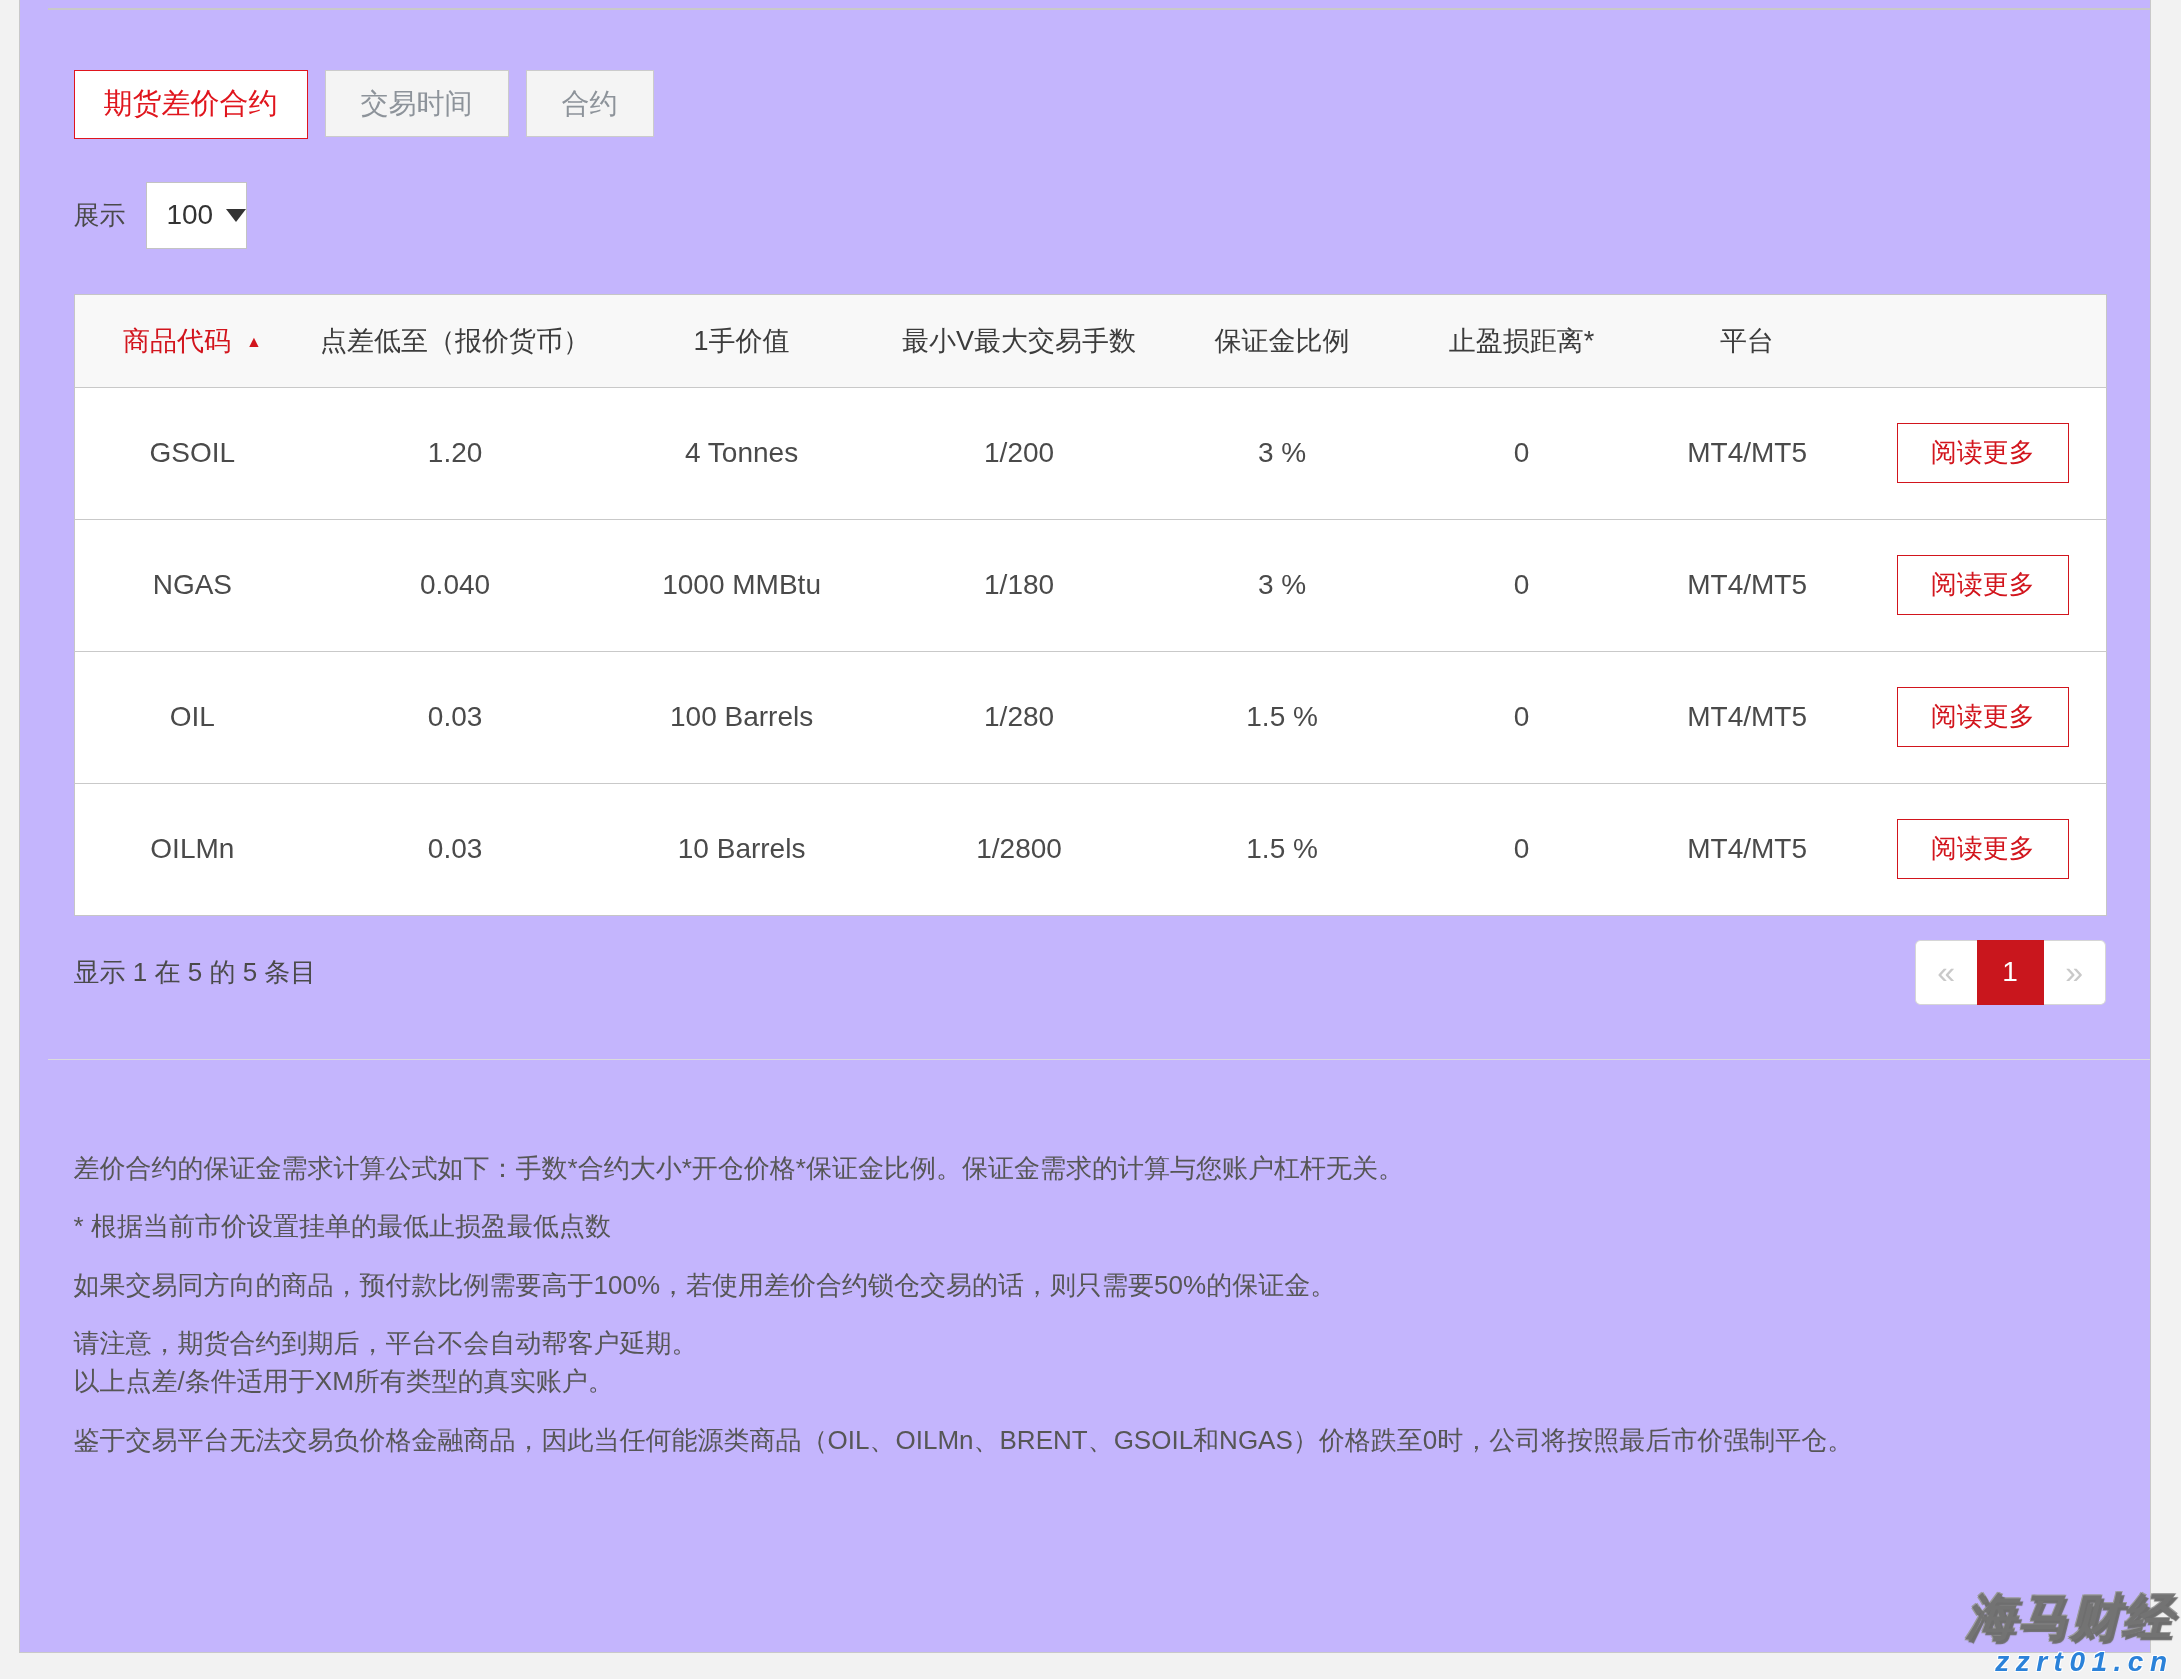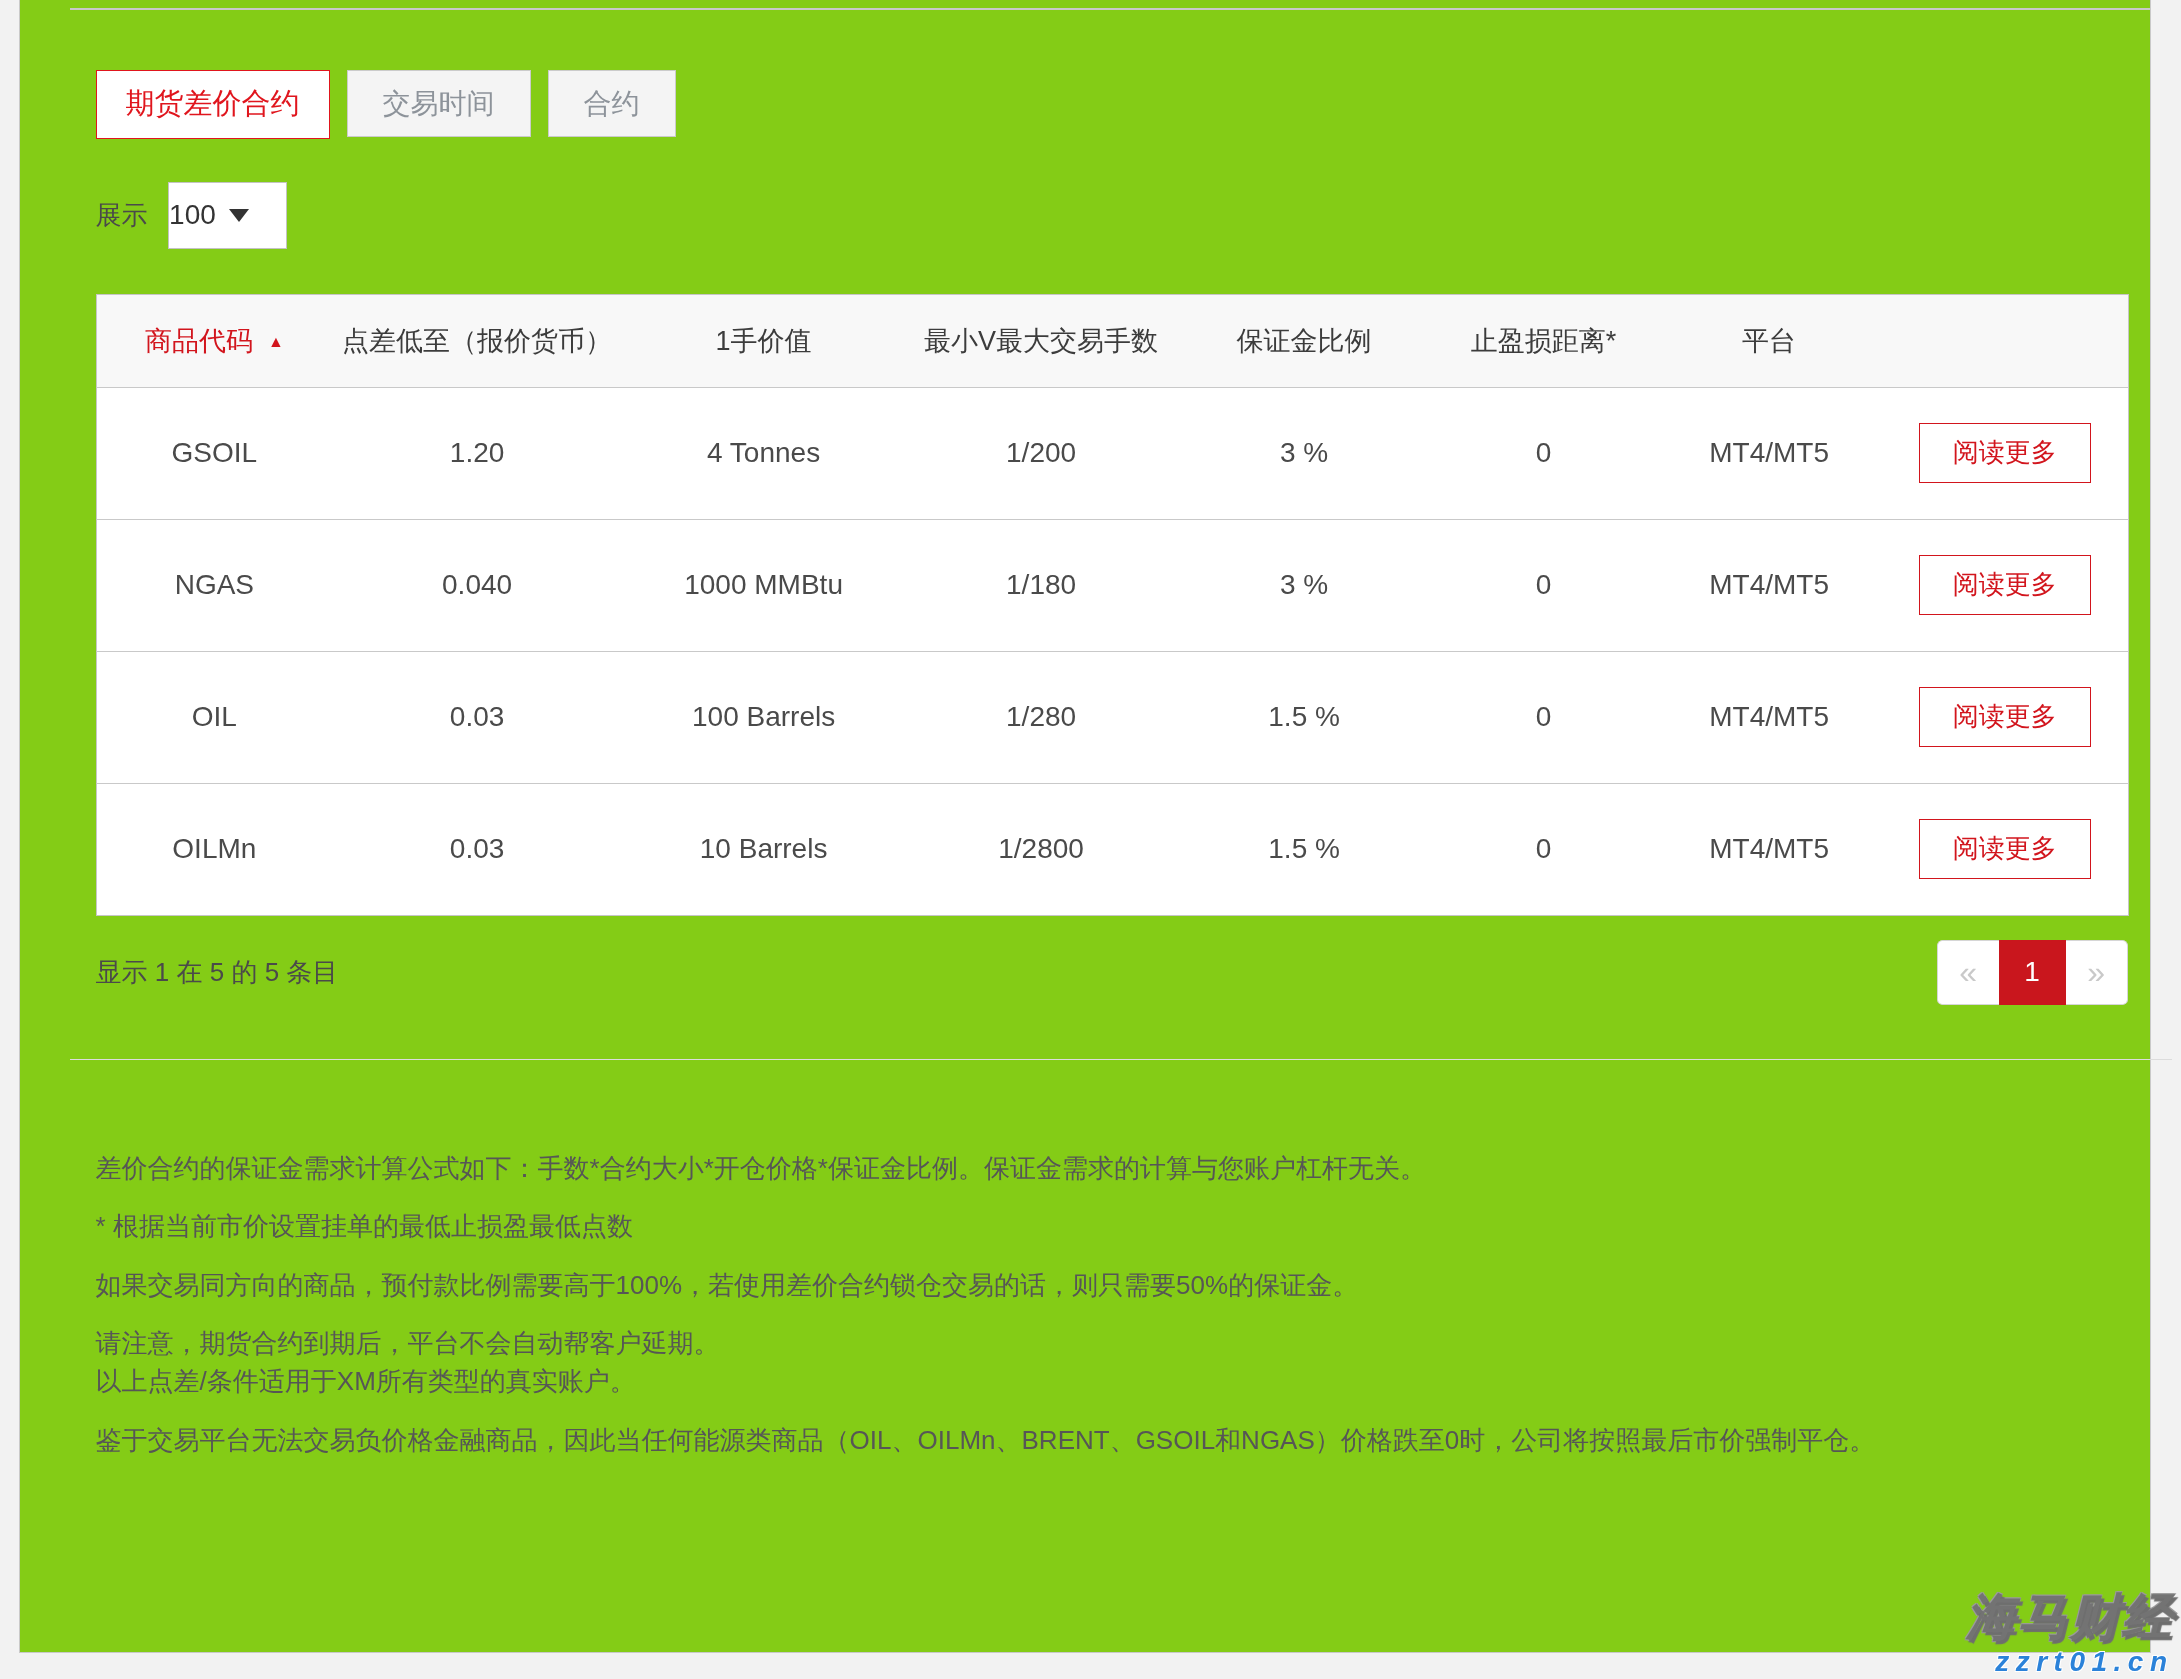--- a/index.html
+++ b/index.html
@@ -5,42 +5,42 @@
   * { box-sizing: border-box; }
   html, body { margin:0; padding:0; }
   body {
     width:2181px; height:1680px; position:relative; overflow:hidden;
     background:#f2f2f2;
     font-family:"Liberation Sans", sans-serif;
     -webkit-font-smoothing:antialiased;
   }
   .card {
     position:absolute; left:18.6px; top:0; width:2132px; height:1653px;
-    background:#84cc16;
-    border-left:1.9px solid #c9c9c9; border-right:1.9px solid #c9c9c9; border-bottom:1.9px solid #c9c9c9;padding-left:22px;
+    background:#c4b5fd;
+    border-left:1.9px solid #c9c9c9; border-right:1.9px solid #c9c9c9; border-bottom:1.9px solid #c9c9c9;
   }
   .top-rule { margin:7.5px 0 0 28px; border-top:2.8px solid #c9c9c9; }
   .content { padding-left:54px; width:2088px; }
 
   
   .tabs { margin-top:60px; display:flex; gap:17px; }
   .tab {
     height:69px; display:inline-flex; align-items:center; justify-content:center;
     cursor:pointer; white-space:nowrap;
   }
   .tab.active { border:1.9px solid #e0151d; color:#e0151d; background:#fff; font-size:29px; padding:0 29px; }
   .tab.inactive { border:0.9px solid #cbcbcb; color:#8d939a; background:#f4f4f4; font-size:28px; padding:0 35px; height:67px; margin-top:0.9px; }
 
   
   .controls { margin-top:43px; width:2032px; display:flex; align-items:center; justify-content:space-between; }
   .ctl-left, .ctl-right { display:flex; align-items:center; }
   .ctl-label { font-size:26px; color:#4a4a4a; }
   .pagesize {
-    margin-left:20.5px; width:119px; height:67px; border:1.9px solid #c3c3c3; background:#fff;
-    display:flex; align-items:center; justify-content:flex-start; gap:13px; cursor:pointer;
+    margin-left:20.5px; width:101px; height:67px; border:1.9px solid #c3c3c3; background:#fff;
+    display:flex; align-items:center; justify-content:flex-end; gap:13px; cursor:pointer;
   }
   .pagesize-value { font-size:28px; color:#333; }
   .caret-down { width:0; height:0; border-left:10.3px solid transparent; border-right:10.3px solid transparent; border-top:13px solid #333; }
   .searchwrap { margin-left:17px; width:339px; height:62px; border:1.9px solid #c9c9c9; background:#fff; position:relative; }
   .searchwrap input {
     width:100%; height:100%; border:none; outline:none; background:transparent;
     font-size:26px; padding:0 52px 0 13px; font-family:"Liberation Sans", sans-serif; color:#333;
   }
   .search-icon { position:absolute; right:9.3px; top:50%; transform:translateY(-50%); width:35px; height:35px; }
 

